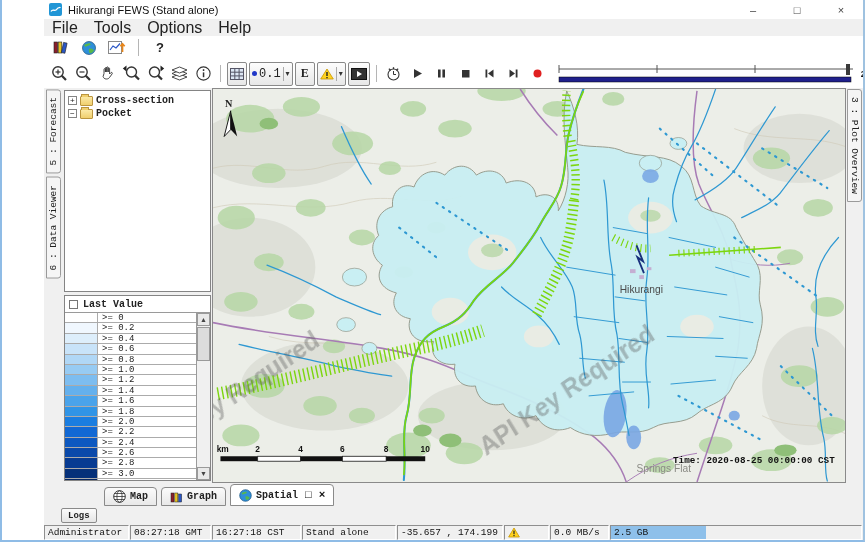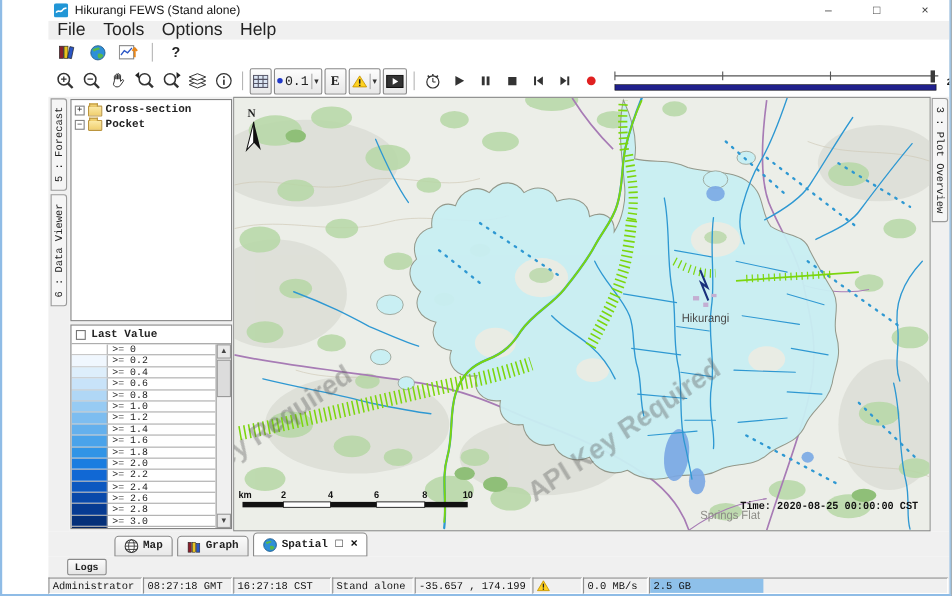--- a/index.html
+++ b/index.html
@@ -603,21 +603,21 @@
   <div class="statusbar">
     <div class="scell" style="width:85px">
         <span>Administrator</span>
       </div>
     <div class="scell" style="width:81px">
         <span>08:27:18 GMT</span>
       </div>
     <div class="scell" style="width:89px">
         <span>16:27:18 CST</span>
       </div>
-    <div class="scell" style="width:74px">
+    <div class="scell" style="width:94px">
         <span>Stand alone</span>
       </div>
     <div class="scell" style="width:106px">
         <span>-35.657 , 174.199</span>
       </div>
     <div class="scell" style="width:45px">
       <svg width="12" height="11">
           <path d="M6,1 L11.4,10 L0.6,10 Z" fill="#ffd21f" stroke="#c79500" stroke-width="0.8"></path>
           <rect x="5.4" y="3.6" width="1.2" height="3.6" fill="#222"></rect>
           <rect x="5.4" y="8" width="1.2" height="1.2" fill="#222"></rect>

